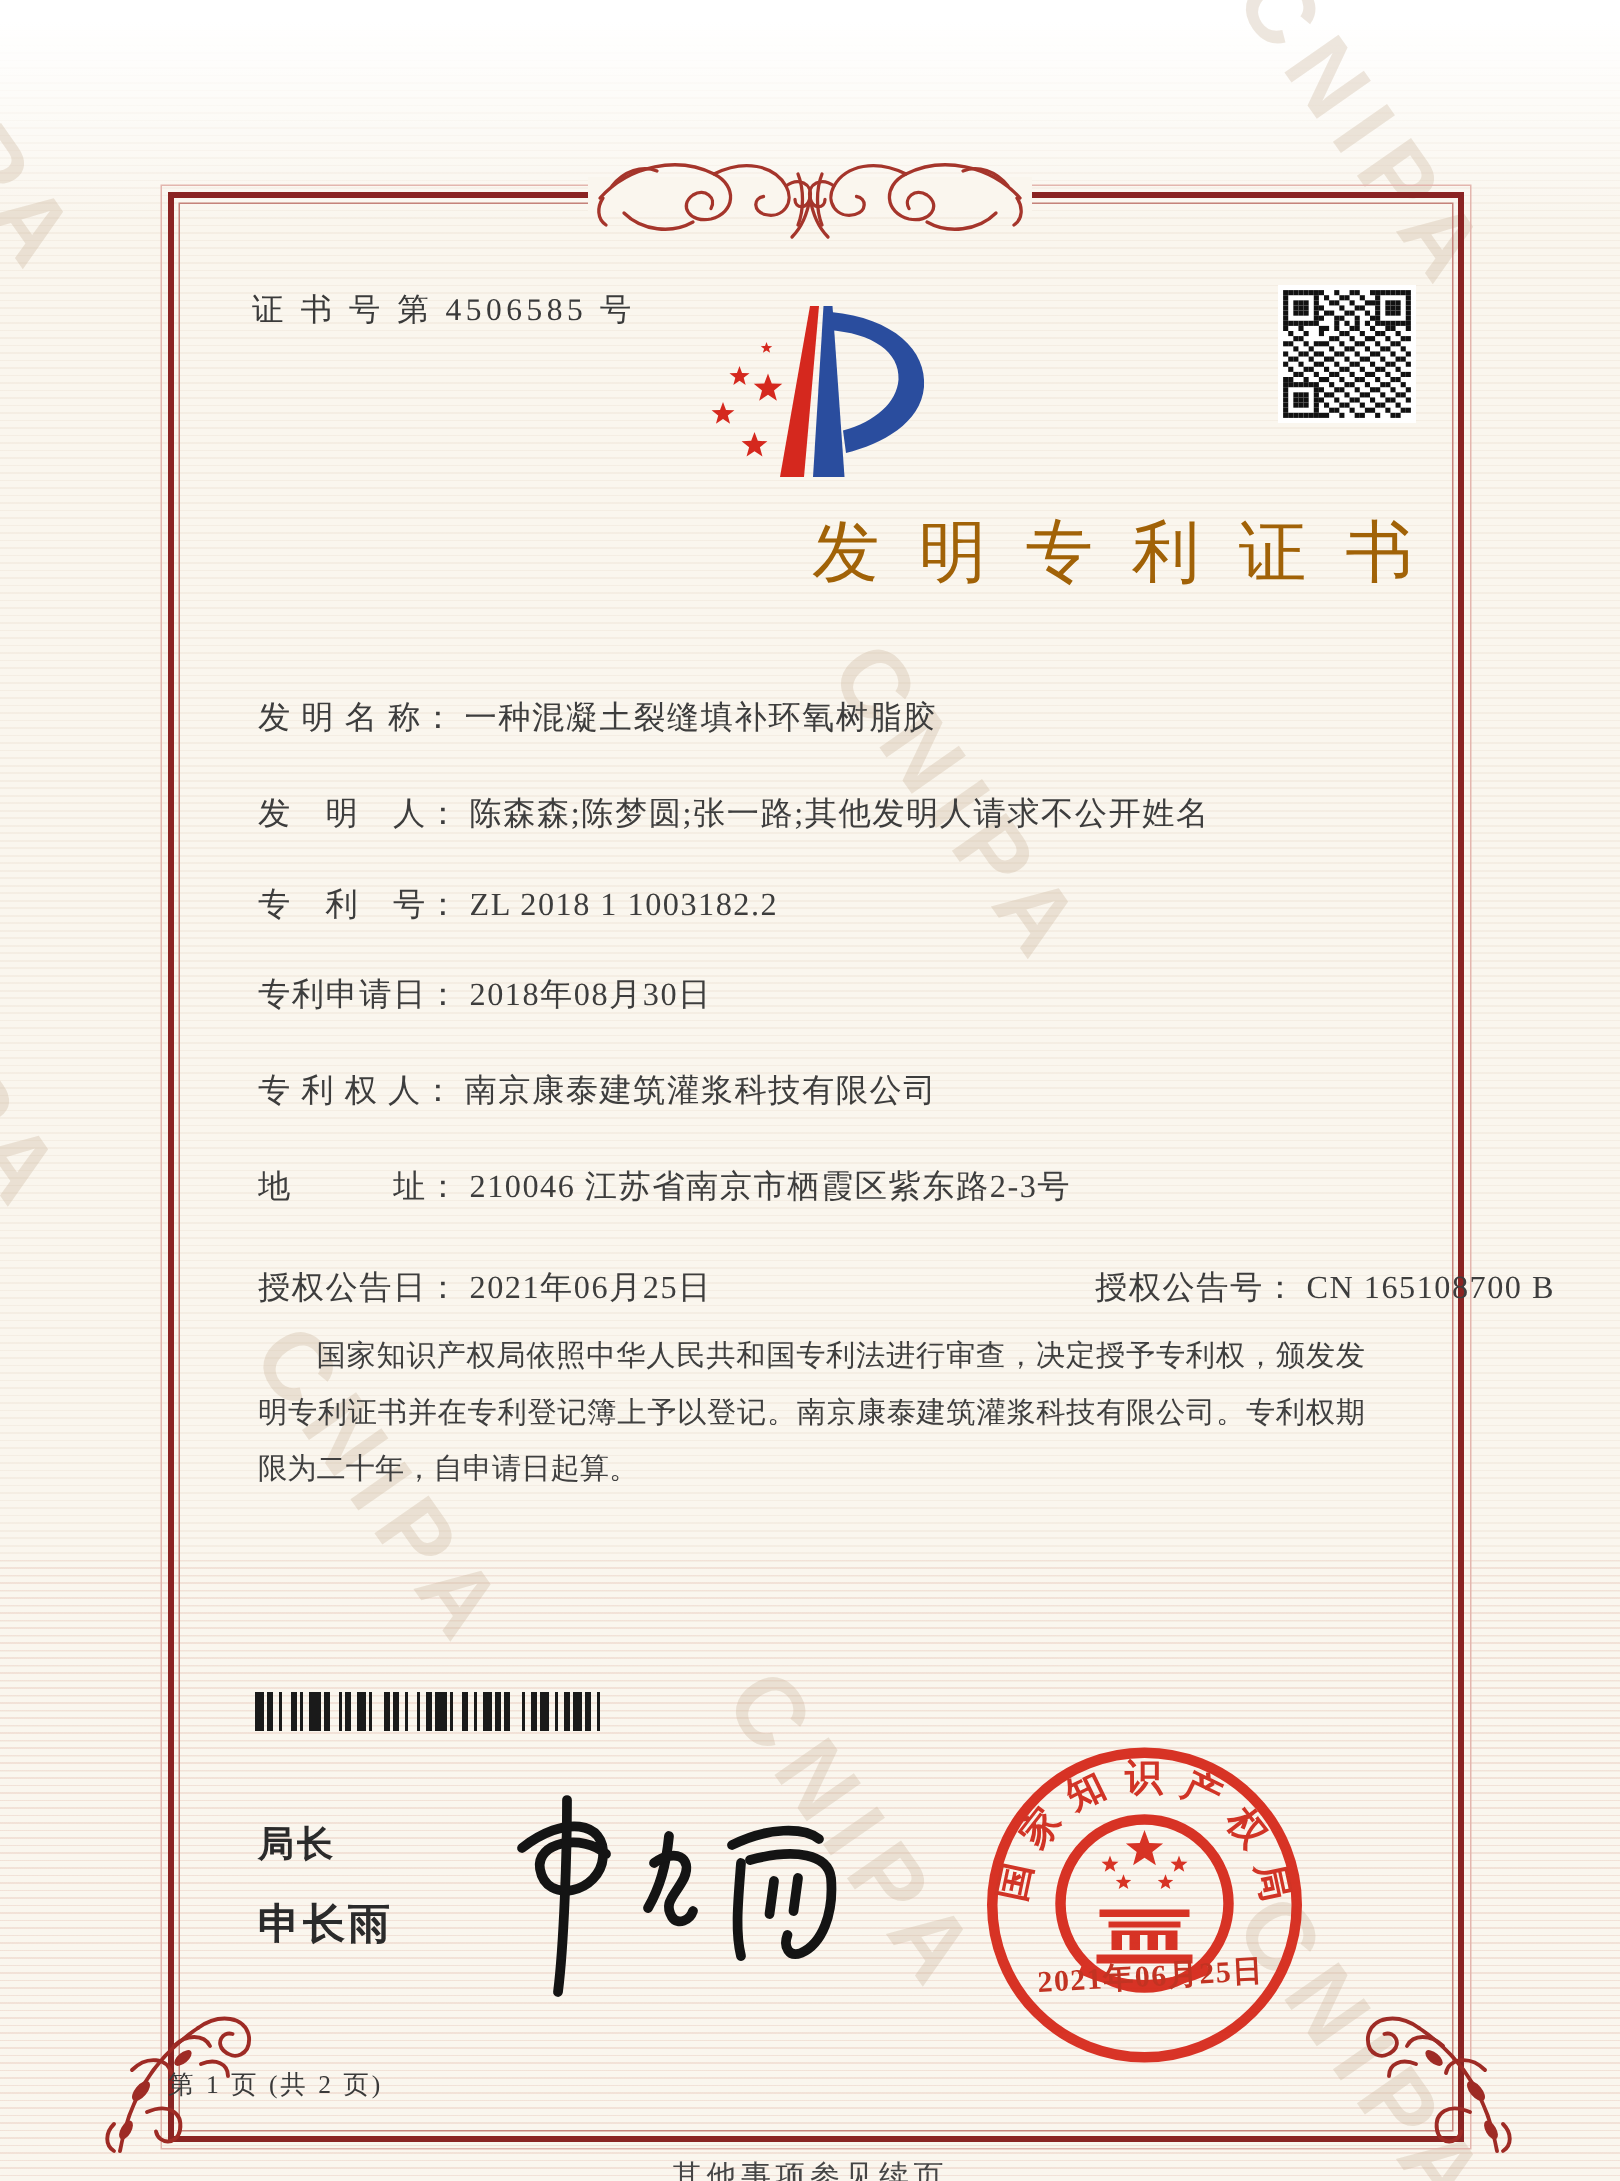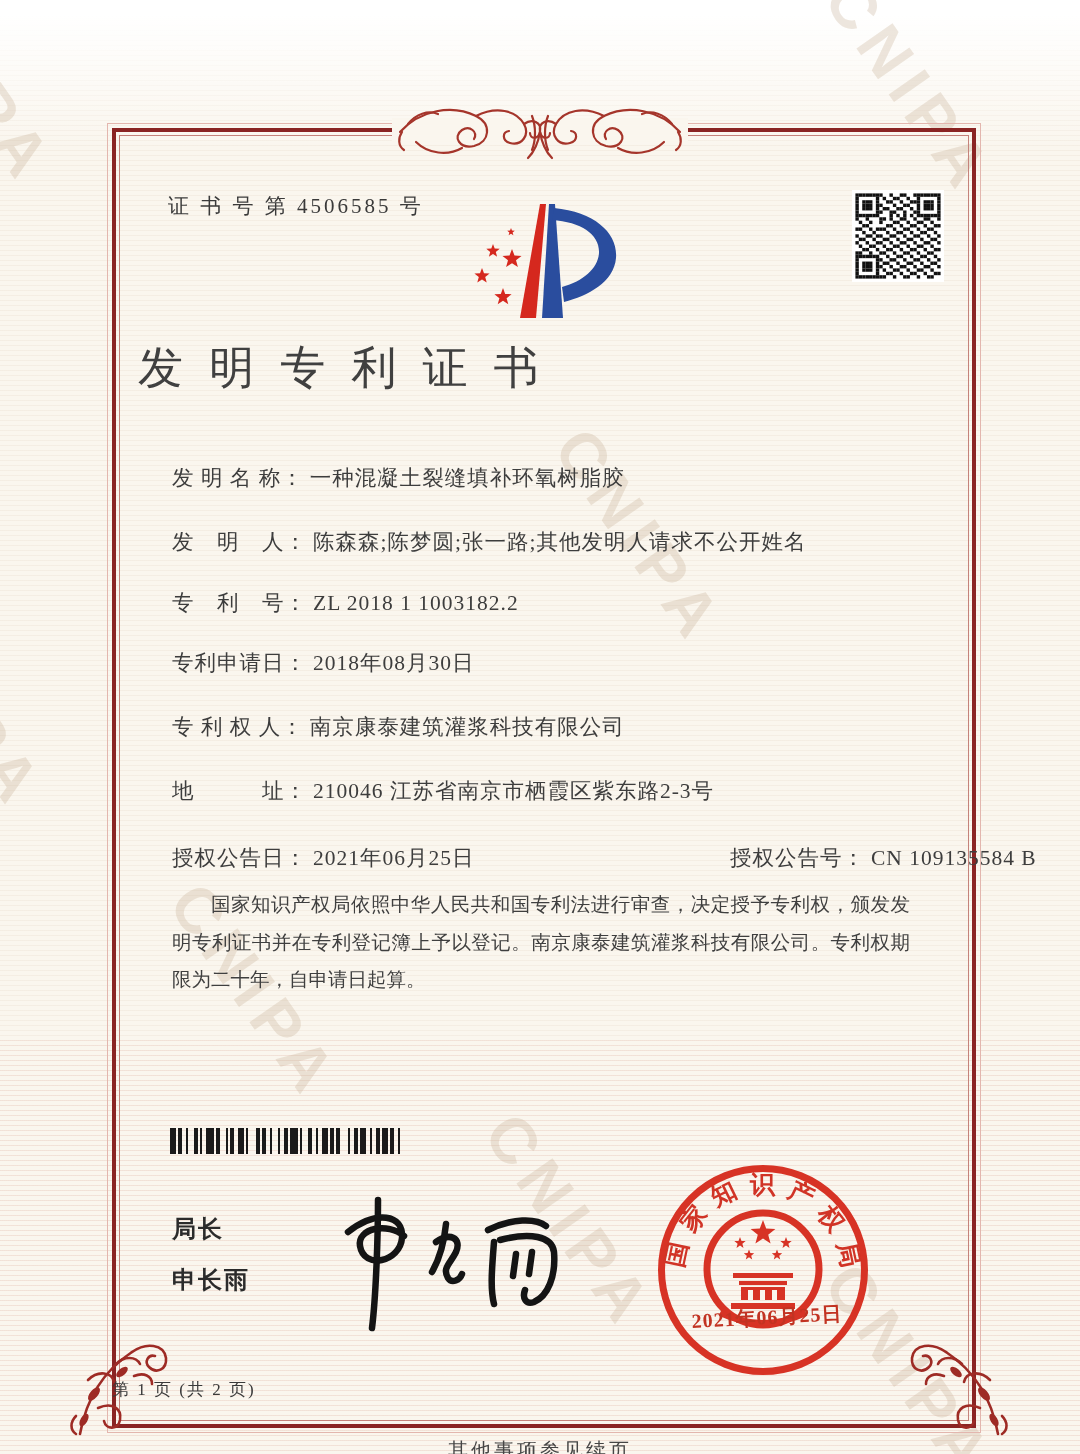--- a/index.html
+++ b/index.html
@@ -22,39 +22,39 @@
   
   .frame{position:absolute;left:112px;top:128px;width:856px;height:1292px;
          border:4px solid #8a2423;z-index:2;}
   .frame::before{content:"";position:absolute;inset:3px;border:1px solid #c5837b;}
   .frame::after{content:"";position:absolute;inset:-9px;border:1px solid #e3b6ae;}
 
   .content{position:absolute;inset:0;z-index:3;}
 
   .cert-no{position:absolute;left:168px;top:192px;font-size:21px;letter-spacing:3px;color:#3a3a3a;}
 
-  .title{position:absolute;left:112px;top:338px;width:856px;text-align:left;
-         font-size:45px;color:#404040;letter-spacing:.58em;text-indent:.58em;font-weight:500;}
+  .title{position:absolute;left:112px;top:338px;width:856px;text-align:right;
+         font-size:45px;color:#a16207;letter-spacing:.58em;text-indent:.58em;font-weight:500;}
 
   .field-row{position:absolute;left:172px;font-size:21.5px;color:#3d3d3d;letter-spacing:1px;white-space:nowrap;}
   .f-label{margin-right:6px;}
   .grant-right{position:absolute;left:558px;top:0;}
 
   .body-text{position:absolute;left:172px;top:886px;width:738px;font-size:19.5px;
              line-height:37.5px;color:#3f3f3f;text-align:justify;}
   .body-text p{margin:0;text-indent:2em;}
 
   .page-info{position:absolute;left:112px;top:1378px;width:856px;
              font-size:17px;letter-spacing:2px;color:#3a3a3a;}
   .continuation{position:absolute;left:112px;top:1437px;width:856px;text-align:center;
                 font-size:20px;letter-spacing:3px;color:#454545;}
 
   .director-title{position:absolute;left:172px;top:1213px;font-size:24px;font-weight:600;
                   color:#2b2b2b;font-family:"Liberation Sans","DejaVu Sans",sans-serif;letter-spacing:2px;}
-  .director-name{position:absolute;left:172px;top:1264px;font-size:24px;font-weight:600;
+  .director-name{position:absolute;left:172px;top:1264px;font-size:28px;font-weight:600;
                  color:#2b2b2b;font-family:"Liberation Sans","DejaVu Sans",sans-serif;letter-spacing:2px;}
 
   .seal{position:absolute;left:658px;top:1165px;width:210px;height:210px;z-index:4;opacity:.95;}
   .seal-ring{position:absolute;inset:0;border:7px solid #d6291b;border-radius:50%;}
   .seal-char{position:absolute;font-size:25px;font-weight:700;color:#cf2a1c;
              transform-origin:center center;font-family:"Liberation Serif","DejaVu Serif",serif;}
   .seal-date{position:absolute;left:662px;top:1304px;width:210px;text-align:center;z-index:5;
              font-size:20px;font-weight:700;letter-spacing:1px;color:#c23322;
              transform:rotate(-3deg);}
 
@@ -475,21 +475,21 @@
     </div>
     <div class="field-row" style="top:712px">
       <span class="f-label">专 利 权 人：</span><span class="f-value">南京康泰建筑灌浆科技有限公司</span>
     </div>
     <div class="field-row" style="top:776px">
       <span class="f-label">地　　　址：</span><span class="f-value">210046 江苏省南京市栖霞区紫东路2-3号</span>
     </div>
 
     <div class="field-row" style="top:843px">
       <span class="f-label">授权公告日：</span><span class="f-value">2021年06月25日</span>
-      <span class="grant-right"><span class="f-label">授权公告号：</span><span class="f-value">CN 109135584 B</span></span>
+      <span class="grant-right"><span class="f-label">授权公告号：</span><span class="f-value">CN 165108700 B</span></span>
     </div>
 
     <div class="body-text">
       <p>国家知识产权局依照中华人民共和国专利法进行审查，决定授予专利权，颁发发明专利证书并在专利登记簿上予以登记。南京康泰建筑灌浆科技有限公司。专利权期限为二十年，自申请日起算。</p>
     </div>
 
     <svg class="barcode" width="268" height="26" viewBox="0 0 268 26">
         <rect x="0" y="0" width="6" height="26" fill="#1a1a1a"></rect>
         <rect x="8" y="0" width="4" height="26" fill="#1a1a1a"></rect>
         <rect x="16" y="0" width="2" height="26" fill="#1a1a1a"></rect>

